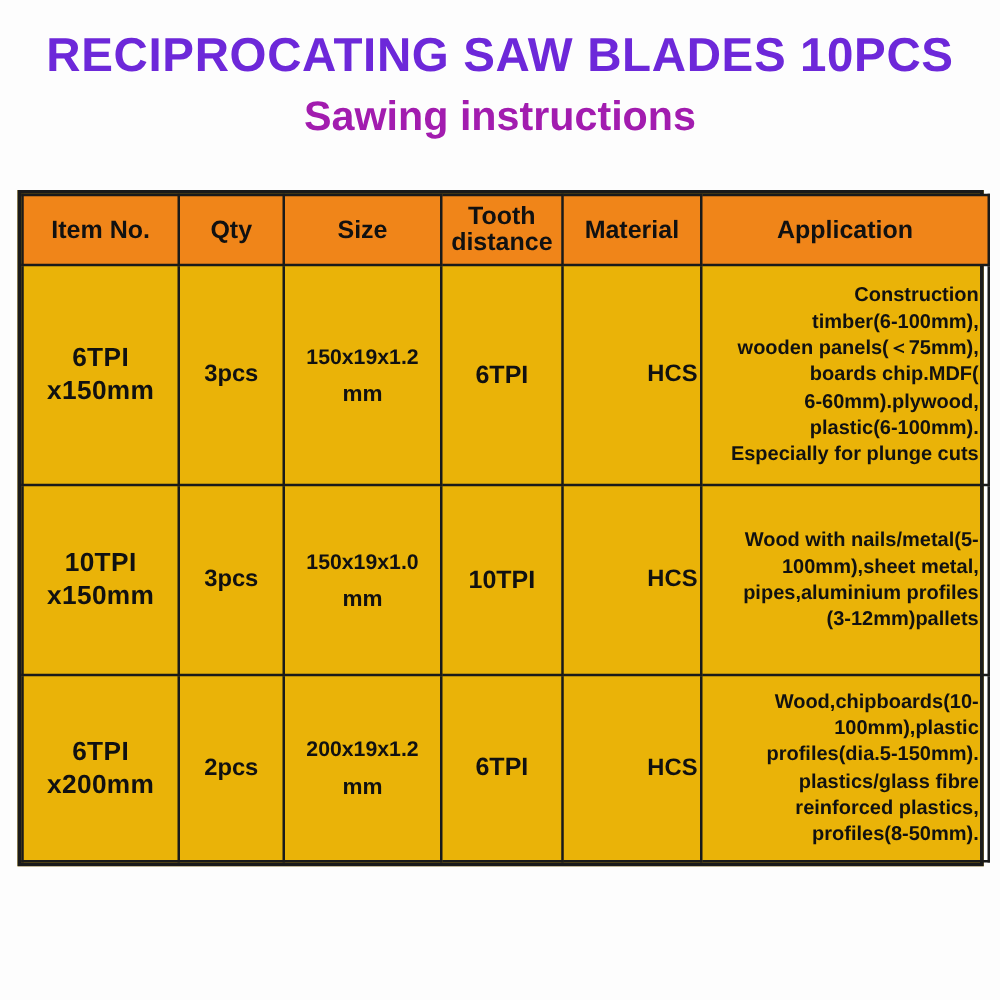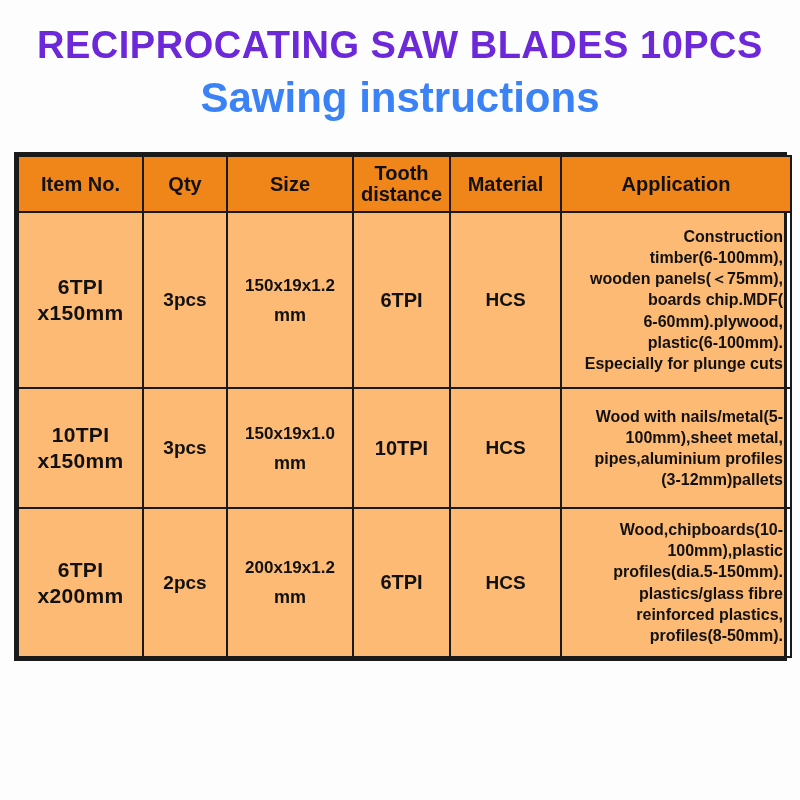--- a/index.html
+++ b/index.html
@@ -28,37 +28,37 @@
   }
   .title-main {
     color: #6d28d9;
     font-size: 38px;
     font-weight: bold;
     letter-spacing: 0.5px;
     line-height: 1.05;
     white-space: nowrap;
   }
   .title-sub {
-    color: #3b82f6;
-    font-size: 42px;
+    color: #a21caf;
+    font-size: 33px;
     font-weight: bold;
     line-height: 1.15;
     margin-top: 8px;
     white-space: nowrap;
   }
 
   
   .table-wrap {
     position: absolute;
     left: 14px;
     top: 152px;
     width: 773px;
     border: 3px solid #1a1a1a;
     box-sizing: border-box;
-    background: #fdba74;
+    background: #eab308;
   }
   table.spec {
     border-collapse: collapse;
     width: 100%;
     table-layout: fixed;
   }
   table.spec th,
   table.spec td {
     border: 2px solid #1a1a1a;
     color: #111111;
@@ -110,37 +110,37 @@
     font-weight: bold;
     margin-top: 12px;
   }
   td.cell-tooth {
     text-align: center;
     font-size: 20px;
     font-weight: bold;
     padding: 4px 2px;
   }
   td.cell-mat {
-    text-align: center;
+    text-align: right;
     font-size: 19px;
     font-weight: bold;
     padding: 4px 2px;
   }
   td.cell-app {
     text-align: right;
     font-size: 16px;
     font-weight: bold;
     line-height: 1.32;
     padding: 8px 7px 8px 8px;
     white-space: pre-line;
     vertical-align: middle;
   }
 
   tr.row-1 td { height: 176px; }
-  tr.row-2 td { height: 120px; }
+  tr.row-2 td { height: 152px; }
   tr.row-3 td { height: 100px; }
   tr.row-4 td { height: 149px; }
 </style>
 </head>
 <body>
 
 <div class="page">
 
   <div class="title-block">
     <div class="title-main">RECIPROCATING SAW BLADES 10PCS</div>

